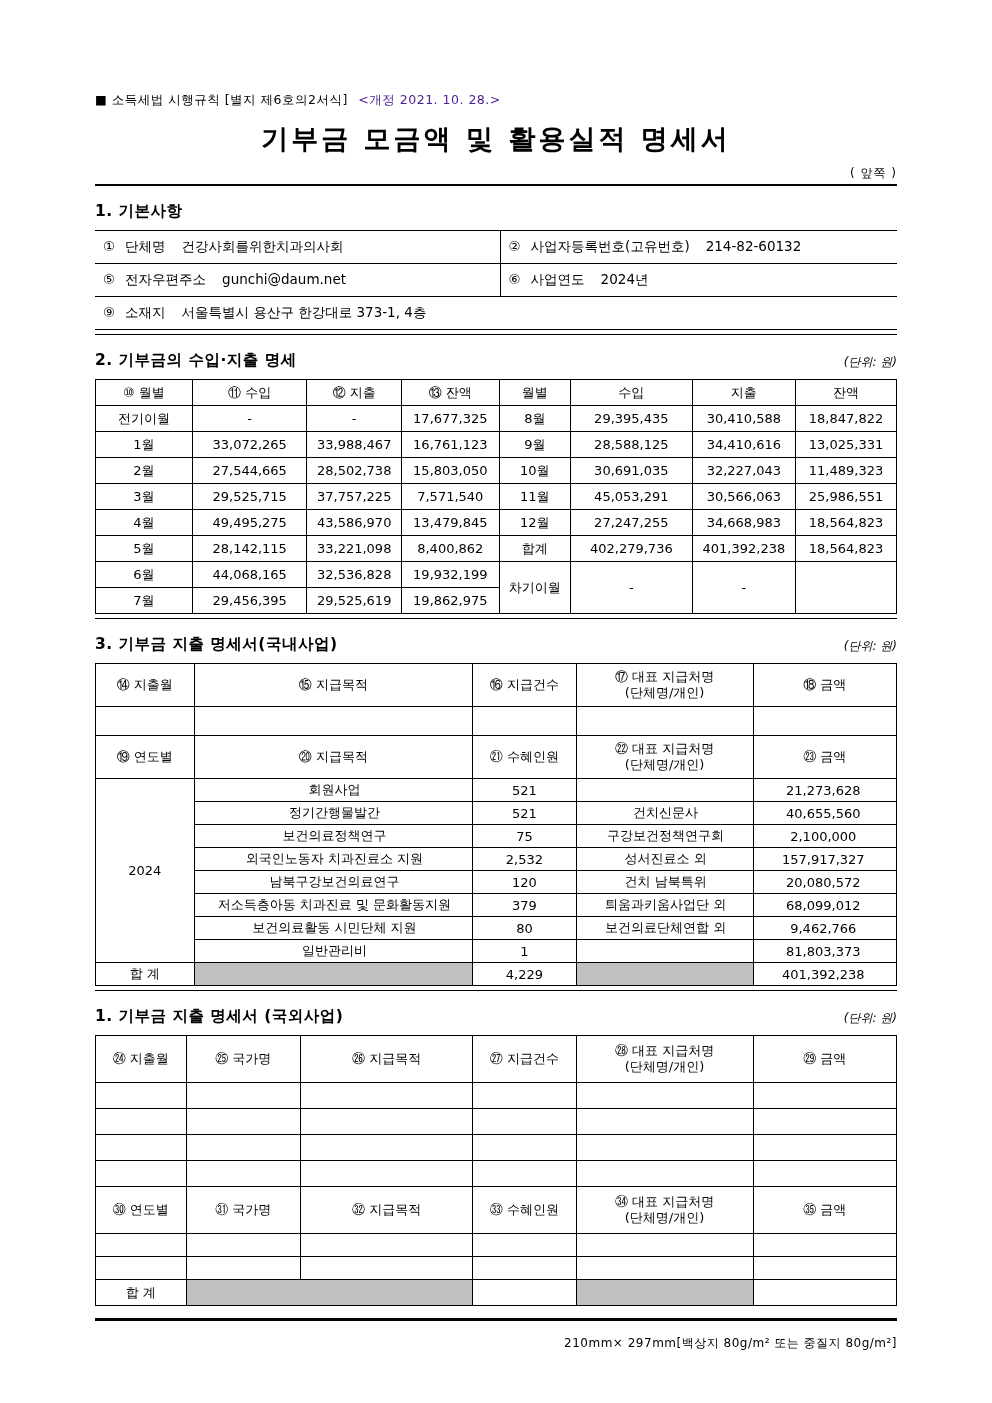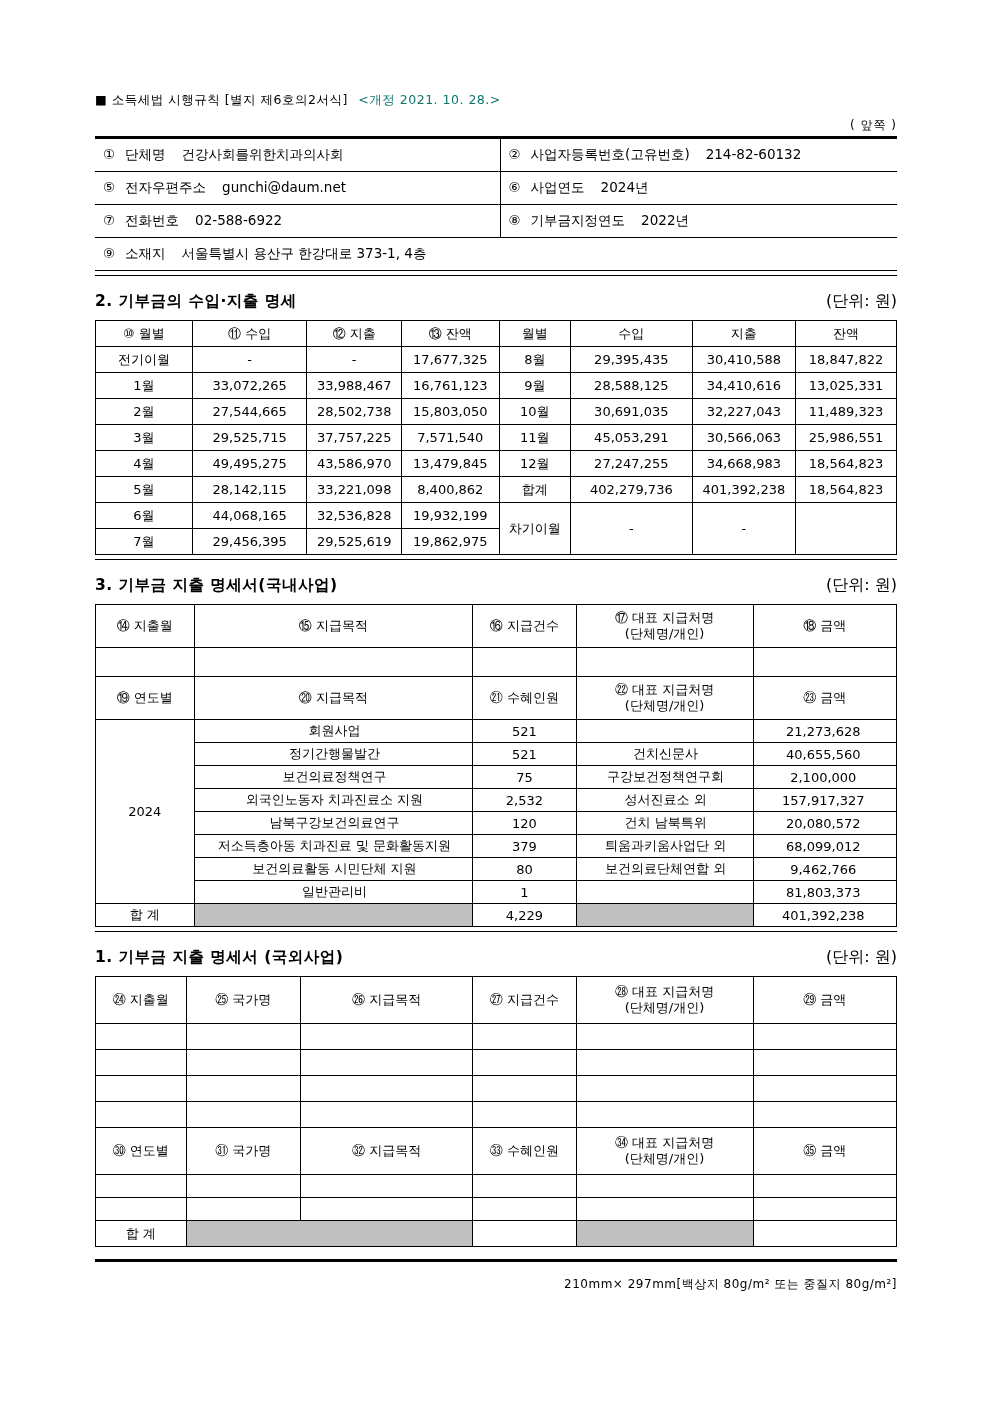--- a/index.html
+++ b/index.html
@@ -1,28 +1,28 @@
 <!DOCTYPE html>
 <html><head>
 <meta charset="utf-8">
 <style>
   html,body{margin:0;padding:0;background:#fff;}
   body{width:992px;height:1403px;position:relative;color:#000;
        font-family:"DejaVu Sans",sans-serif;}
   .page{padding:92px 95px 0 95px;}
   
   .note{font-size:12.5px;letter-spacing:.5px;}
-  .note .rev{color:#0f766e;margin-left:6px;}
+  .note .rev{color:#4c1d95;margin-left:6px;}
   .title{text-align:center;font-size:27px;font-weight:bold;letter-spacing:3px;margin-top:12px;}
   .side{text-align:right;font-size:12px;margin-top:8px;letter-spacing:1px;}
   .rule{border-top:2px solid #000;margin-top:2px;}
   
   .sec-head{display:flex;justify-content:space-between;align-items:flex-end;margin:15px 0 8px 0;}
   .sec-title{font-size:15.5px;font-weight:bold;letter-spacing:.5px;}
-  .unit{font-size:16px;}
+  .unit{font-size:12px;font-style:italic;}
   
   table{width:100%;border-collapse:collapse;table-layout:fixed;}
   .t1{border-bottom:1px solid #000;}
   .t1 td{border-top:1px solid #000;height:30px;font-size:13.5px;vertical-align:middle;padding-left:8px;}
   .t1 td.div{border-right:1px solid #000;}
   .t1 .no{margin-right:10px;}
   .t1 .lb{margin-right:16px;}
   
   .grid td,.grid th{border:1px solid #000;font-size:13px;font-weight:normal;
                     text-align:center;vertical-align:middle;padding:2px 3px;overflow:hidden;}
@@ -43,51 +43,47 @@
 </head>
 <body>
 
 <div class="page">
 
   <div class="note">
     <span>■ 소득세법 시행규칙 [별지 제6호의2서식]</span>
     <span class="rev">&lt;개정 2021. 10. 28.&gt;</span>
   </div>
 
+  <div class="title">기부금 모금액 및 활용실적 명세서</div>
   <div class="side">( 앞쪽 )</div>
   <div class="rule"></div>
 
+  <div class="sec-head">
+    <span class="sec-title">1. 기본사항</span>
+  </div>
   <table class="t1">
     <colgroup>
         <col style="width:50.5%">
         <col style="width:49.5%">
       </colgroup>
     <tbody>
         <tr>
       <td class="div">
         <span class="no">①</span><span class="lb">단체명</span><span>건강사회를위한치과의사회</span>
       </td>
       <td>
         <span class="no">②</span><span class="lb">사업자등록번호(고유번호)</span><span>214-82-60132</span>
       </td>
     </tr>
     <tr>
       <td class="div">
         <span class="no">⑤</span><span class="lb">전자우편주소</span><span>gunchi@daum.net</span>
       </td>
       <td>
         <span class="no">⑥</span><span class="lb">사업연도</span><span>2024년</span>
-      </td>
-    </tr>
-    <tr>
-      <td class="div">
-        <span class="no">⑦</span><span class="lb">전화번호</span><span>02-588-6922</span>
-      </td>
-      <td>
-        <span class="no">⑧</span><span class="lb">기부금지정연도</span><span>2022년</span>
       </td>
     </tr>
     <tr>
       <td colspan="2">
         <span class="no">⑨</span><span class="lb">소재지</span><span>서울특별시 용산구 한강대로 373-1, 4층</span>
       </td>
     </tr>
   </tbody>
     </table>
   <div class="sep"></div>

